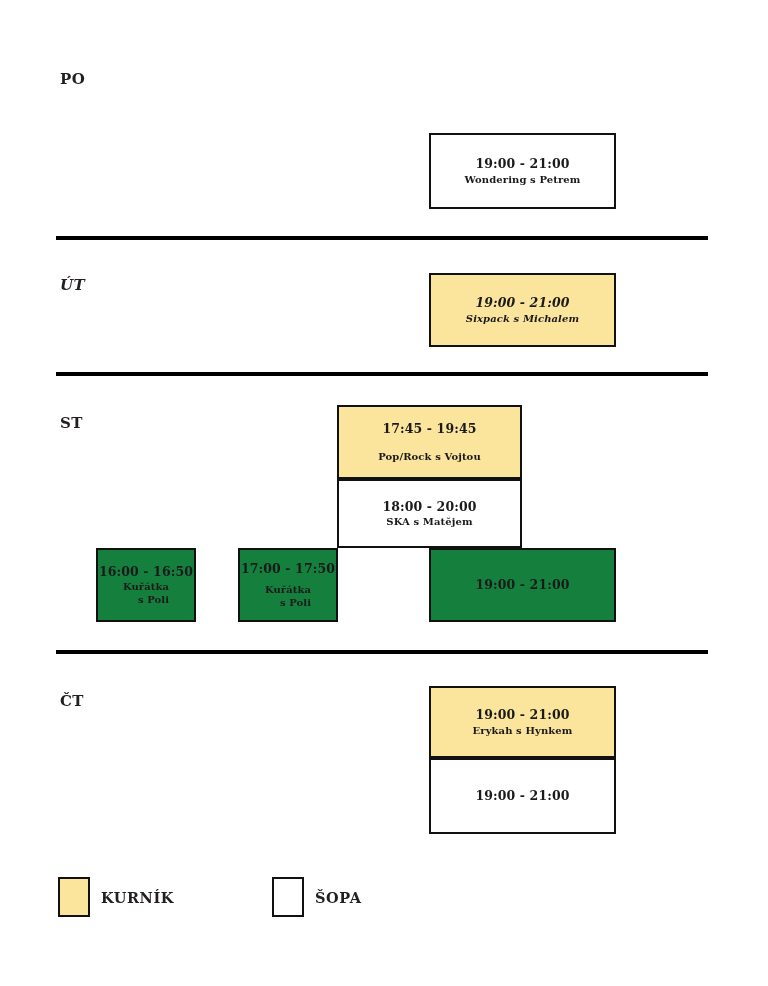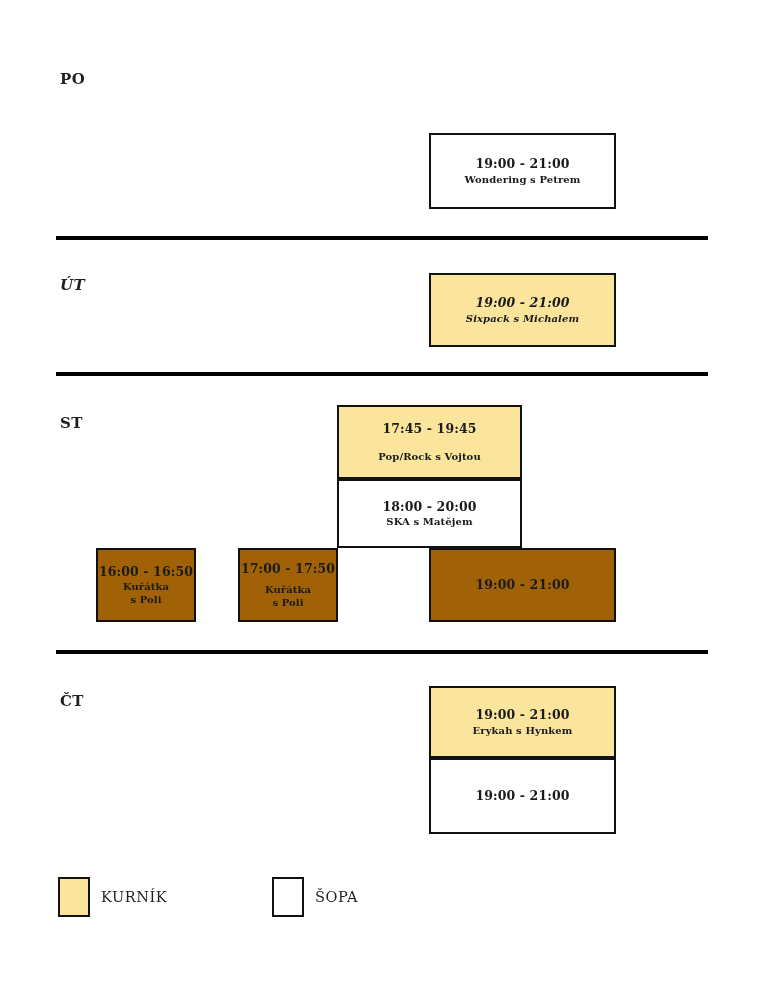--- a/index.html
+++ b/index.html
@@ -51,21 +51,21 @@
 
   
   .event {
     position: absolute;
     box-sizing: border-box;
     border: 2px solid #111111;
     display: flex;
     flex-direction: column;
     align-items: center;
     justify-content: center;
-    text-align: center;
+    text-align: right;
     font-family: "DejaVu Serif", "Liberation Serif", serif;
     color: #1a1a1a;
     line-height: 1.30;
     overflow: hidden;
   }
   .event .ev-time {
     font-size: 12.5px;
     font-weight: 700;
     white-space: nowrap;
     letter-spacing: 0.1px;
@@ -73,21 +73,21 @@
   .event .ev-title {
     font-size: 10px;
     font-weight: 700;
     white-space: pre-line;
     letter-spacing: 0.1px;
     margin-top: 0;
   }
 
   .venue-kurnik   { background: #fbe49c; }
   .venue-sopa     { background: #ffffff; }
-  .venue-holubnik { background: #a16207; }
+  .venue-holubnik { background: #15803d; }
 
   
   .legend {
     position: absolute;
     left: 0;
     width: 768px;
   }
   .legend-item {
     position: absolute;
     display: flex;
@@ -97,21 +97,21 @@
     box-sizing: border-box;
     width: 32px;
     height: 40px;
     border: 2.5px solid #111111;
     flex: 0 0 auto;
   }
   .legend-label {
     margin-left: 11px;
     font-family: "DejaVu Serif", "Liberation Serif", serif;
     font-size: 14.5px;
-    font-weight: 400;
+    font-weight: 700;
     color: #231f20;
     letter-spacing: 0.6px;
     white-space: nowrap;
   }
 </style>
 </head>
 <body>
 
 <div class="schedule">
 

